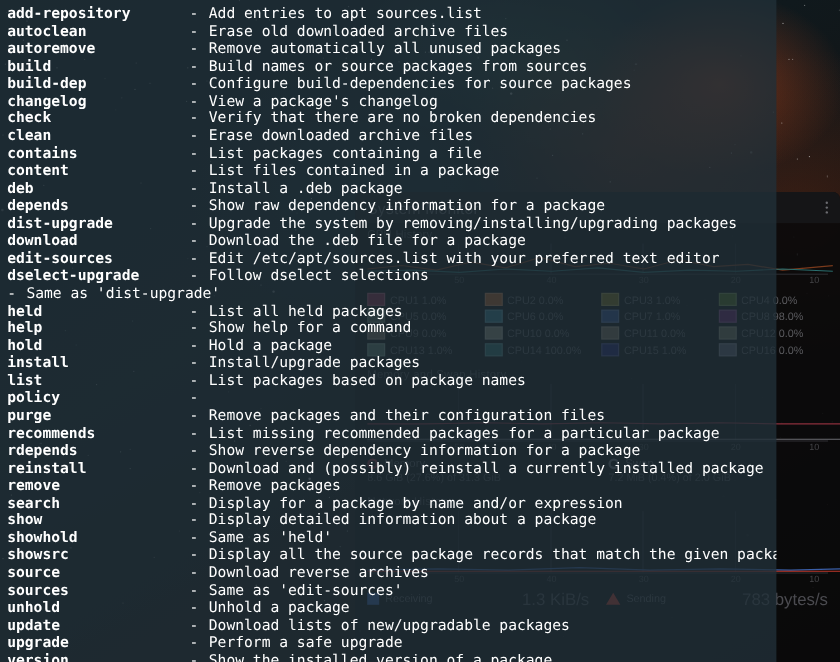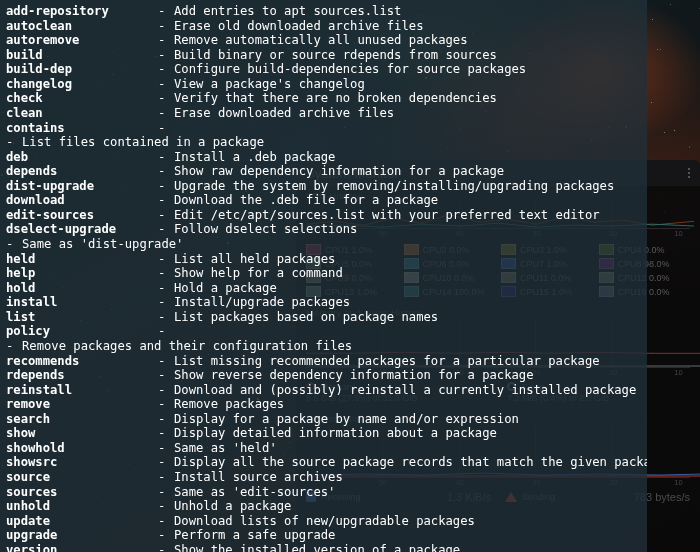--- a/index.html
+++ b/index.html
@@ -95,21 +95,21 @@
 
   .net-row{ display:flex; padding:2px 10px 6px 10px; gap:14px; }
   .net-item{ flex:1; display:flex; align-items:center; gap:5px; }
   .net-sq{ width:10px; height:10px; flex:0 0 auto; }
   .tri{
     width:0; height:0; flex:0 0 auto;
     border-left:6px solid transparent; border-right:6px solid transparent;
     border-bottom:10px solid #c0392b;
   }
   .net-label{ font-family:"Liberation Sans", sans-serif; font-size:9px; color:#55555a; flex:1; }
-  .net-value{ font-family:"Liberation Sans", sans-serif; font-size:11px; color:#4b4b50; }
+  .net-value{ font-family:"Liberation Sans", sans-serif; font-size:14px; color:#4b4b50; }
 
   
   .terminal{
     position:absolute; left:0; top:0; width:647px; height:552px;
     background:rgba(33,47,56,.80);
     padding:4px 0 0 6px;
     overflow:hidden;
   }
   .term-line{
     display:flex;
@@ -513,50 +513,50 @@
         <span class="net-value">783 bytes/s</span>
       </div>
     </div>
   </div>
 
   <div class="terminal">
     <div id="term-body">
         <div class="term-line"><span class="cmd">add-repository</span><span class="dash">-</span><span class="desc">Add entries to apt sources.list</span></div>
         <div class="term-line"><span class="cmd">autoclean</span><span class="dash">-</span><span class="desc">Erase old downloaded archive files</span></div>
         <div class="term-line"><span class="cmd">autoremove</span><span class="dash">-</span><span class="desc">Remove automatically all unused packages</span></div>
-        <div class="term-line"><span class="cmd">build</span><span class="dash">-</span><span class="desc">Build binary or source rdepends from sources</span></div>
+        <div class="term-line"><span class="cmd">build</span><span class="dash">-</span><span class="desc">Build names or source packages from sources</span></div>
         <div class="term-line"><span class="cmd">build-dep</span><span class="dash">-</span><span class="desc">Configure build-dependencies for source packages</span></div>
         <div class="term-line"><span class="cmd">changelog</span><span class="dash">-</span><span class="desc">View a package's changelog</span></div>
         <div class="term-line"><span class="cmd">check</span><span class="dash">-</span><span class="desc">Verify that there are no broken dependencies</span></div>
         <div class="term-line"><span class="cmd">clean</span><span class="dash">-</span><span class="desc">Erase downloaded archive files</span></div>
-        <div class="term-line"><span class="cmd">contains</span><span class="dash">-</span></div>
-        <div class="term-line"><span class="dash">-</span><span class="desc">List files contained in a package</span></div>
+        <div class="term-line"><span class="cmd">contains</span><span class="dash">-</span><span class="desc">List packages containing a file</span></div>
+        <div class="term-line"><span class="cmd">content</span><span class="dash">-</span><span class="desc">List files contained in a package</span></div>
         <div class="term-line"><span class="cmd">deb</span><span class="dash">-</span><span class="desc">Install a .deb package</span></div>
         <div class="term-line"><span class="cmd">depends</span><span class="dash">-</span><span class="desc">Show raw dependency information for a package</span></div>
         <div class="term-line"><span class="cmd">dist-upgrade</span><span class="dash">-</span><span class="desc">Upgrade the system by removing/installing/upgrading packages</span></div>
         <div class="term-line"><span class="cmd">download</span><span class="dash">-</span><span class="desc">Download the .deb file for a package</span></div>
         <div class="term-line"><span class="cmd">edit-sources</span><span class="dash">-</span><span class="desc">Edit /etc/apt/sources.list with your preferred text editor</span></div>
         <div class="term-line"><span class="cmd">dselect-upgrade</span><span class="dash">-</span><span class="desc">Follow dselect selections</span></div>
         <div class="term-line"><span class="dash">-</span><span class="desc">Same as 'dist-upgrade'</span></div>
         <div class="term-line"><span class="cmd">held</span><span class="dash">-</span><span class="desc">List all held packages</span></div>
         <div class="term-line"><span class="cmd">help</span><span class="dash">-</span><span class="desc">Show help for a command</span></div>
         <div class="term-line"><span class="cmd">hold</span><span class="dash">-</span><span class="desc">Hold a package</span></div>
         <div class="term-line"><span class="cmd">install</span><span class="dash">-</span><span class="desc">Install/upgrade packages</span></div>
         <div class="term-line"><span class="cmd">list</span><span class="dash">-</span><span class="desc">List packages based on package names</span></div>
         <div class="term-line"><span class="cmd">policy</span><span class="dash">-</span></div>
-        <div class="term-line"><span class="dash">-</span><span class="desc">Remove packages and their configuration files</span></div>
+        <div class="term-line"><span class="cmd">purge</span><span class="dash">-</span><span class="desc">Remove packages and their configuration files</span></div>
         <div class="term-line"><span class="cmd">recommends</span><span class="dash">-</span><span class="desc">List missing recommended packages for a particular package</span></div>
         <div class="term-line"><span class="cmd">rdepends</span><span class="dash">-</span><span class="desc">Show reverse dependency information for a package</span></div>
         <div class="term-line"><span class="cmd">reinstall</span><span class="dash">-</span><span class="desc">Download and (possibly) reinstall a currently installed package</span></div>
         <div class="term-line"><span class="cmd">remove</span><span class="dash">-</span><span class="desc">Remove packages</span></div>
         <div class="term-line"><span class="cmd">search</span><span class="dash">-</span><span class="desc">Display for a package by name and/or expression</span></div>
         <div class="term-line"><span class="cmd">show</span><span class="dash">-</span><span class="desc">Display detailed information about a package</span></div>
         <div class="term-line"><span class="cmd">showhold</span><span class="dash">-</span><span class="desc">Same as 'held'</span></div>
         <div class="term-line"><span class="cmd">showsrc</span><span class="dash">-</span><span class="desc">Display all the source package records that match the given package name</span></div>
-        <div class="term-line"><span class="cmd">source</span><span class="dash">-</span><span class="desc">Install source archives</span></div>
+        <div class="term-line"><span class="cmd">source</span><span class="dash">-</span><span class="desc">Download reverse archives</span></div>
         <div class="term-line"><span class="cmd">sources</span><span class="dash">-</span><span class="desc">Same as 'edit-sources'</span></div>
         <div class="term-line"><span class="cmd">unhold</span><span class="dash">-</span><span class="desc">Unhold a package</span></div>
         <div class="term-line"><span class="cmd">update</span><span class="dash">-</span><span class="desc">Download lists of new/upgradable packages</span></div>
         <div class="term-line"><span class="cmd">upgrade</span><span class="dash">-</span><span class="desc">Perform a safe upgrade</span></div>
         <div class="term-line"><span class="cmd">version</span><span class="dash">-</span><span class="desc">Show the installed version of a package</span></div>
       </div>
   </div>
 
 </div>
 

